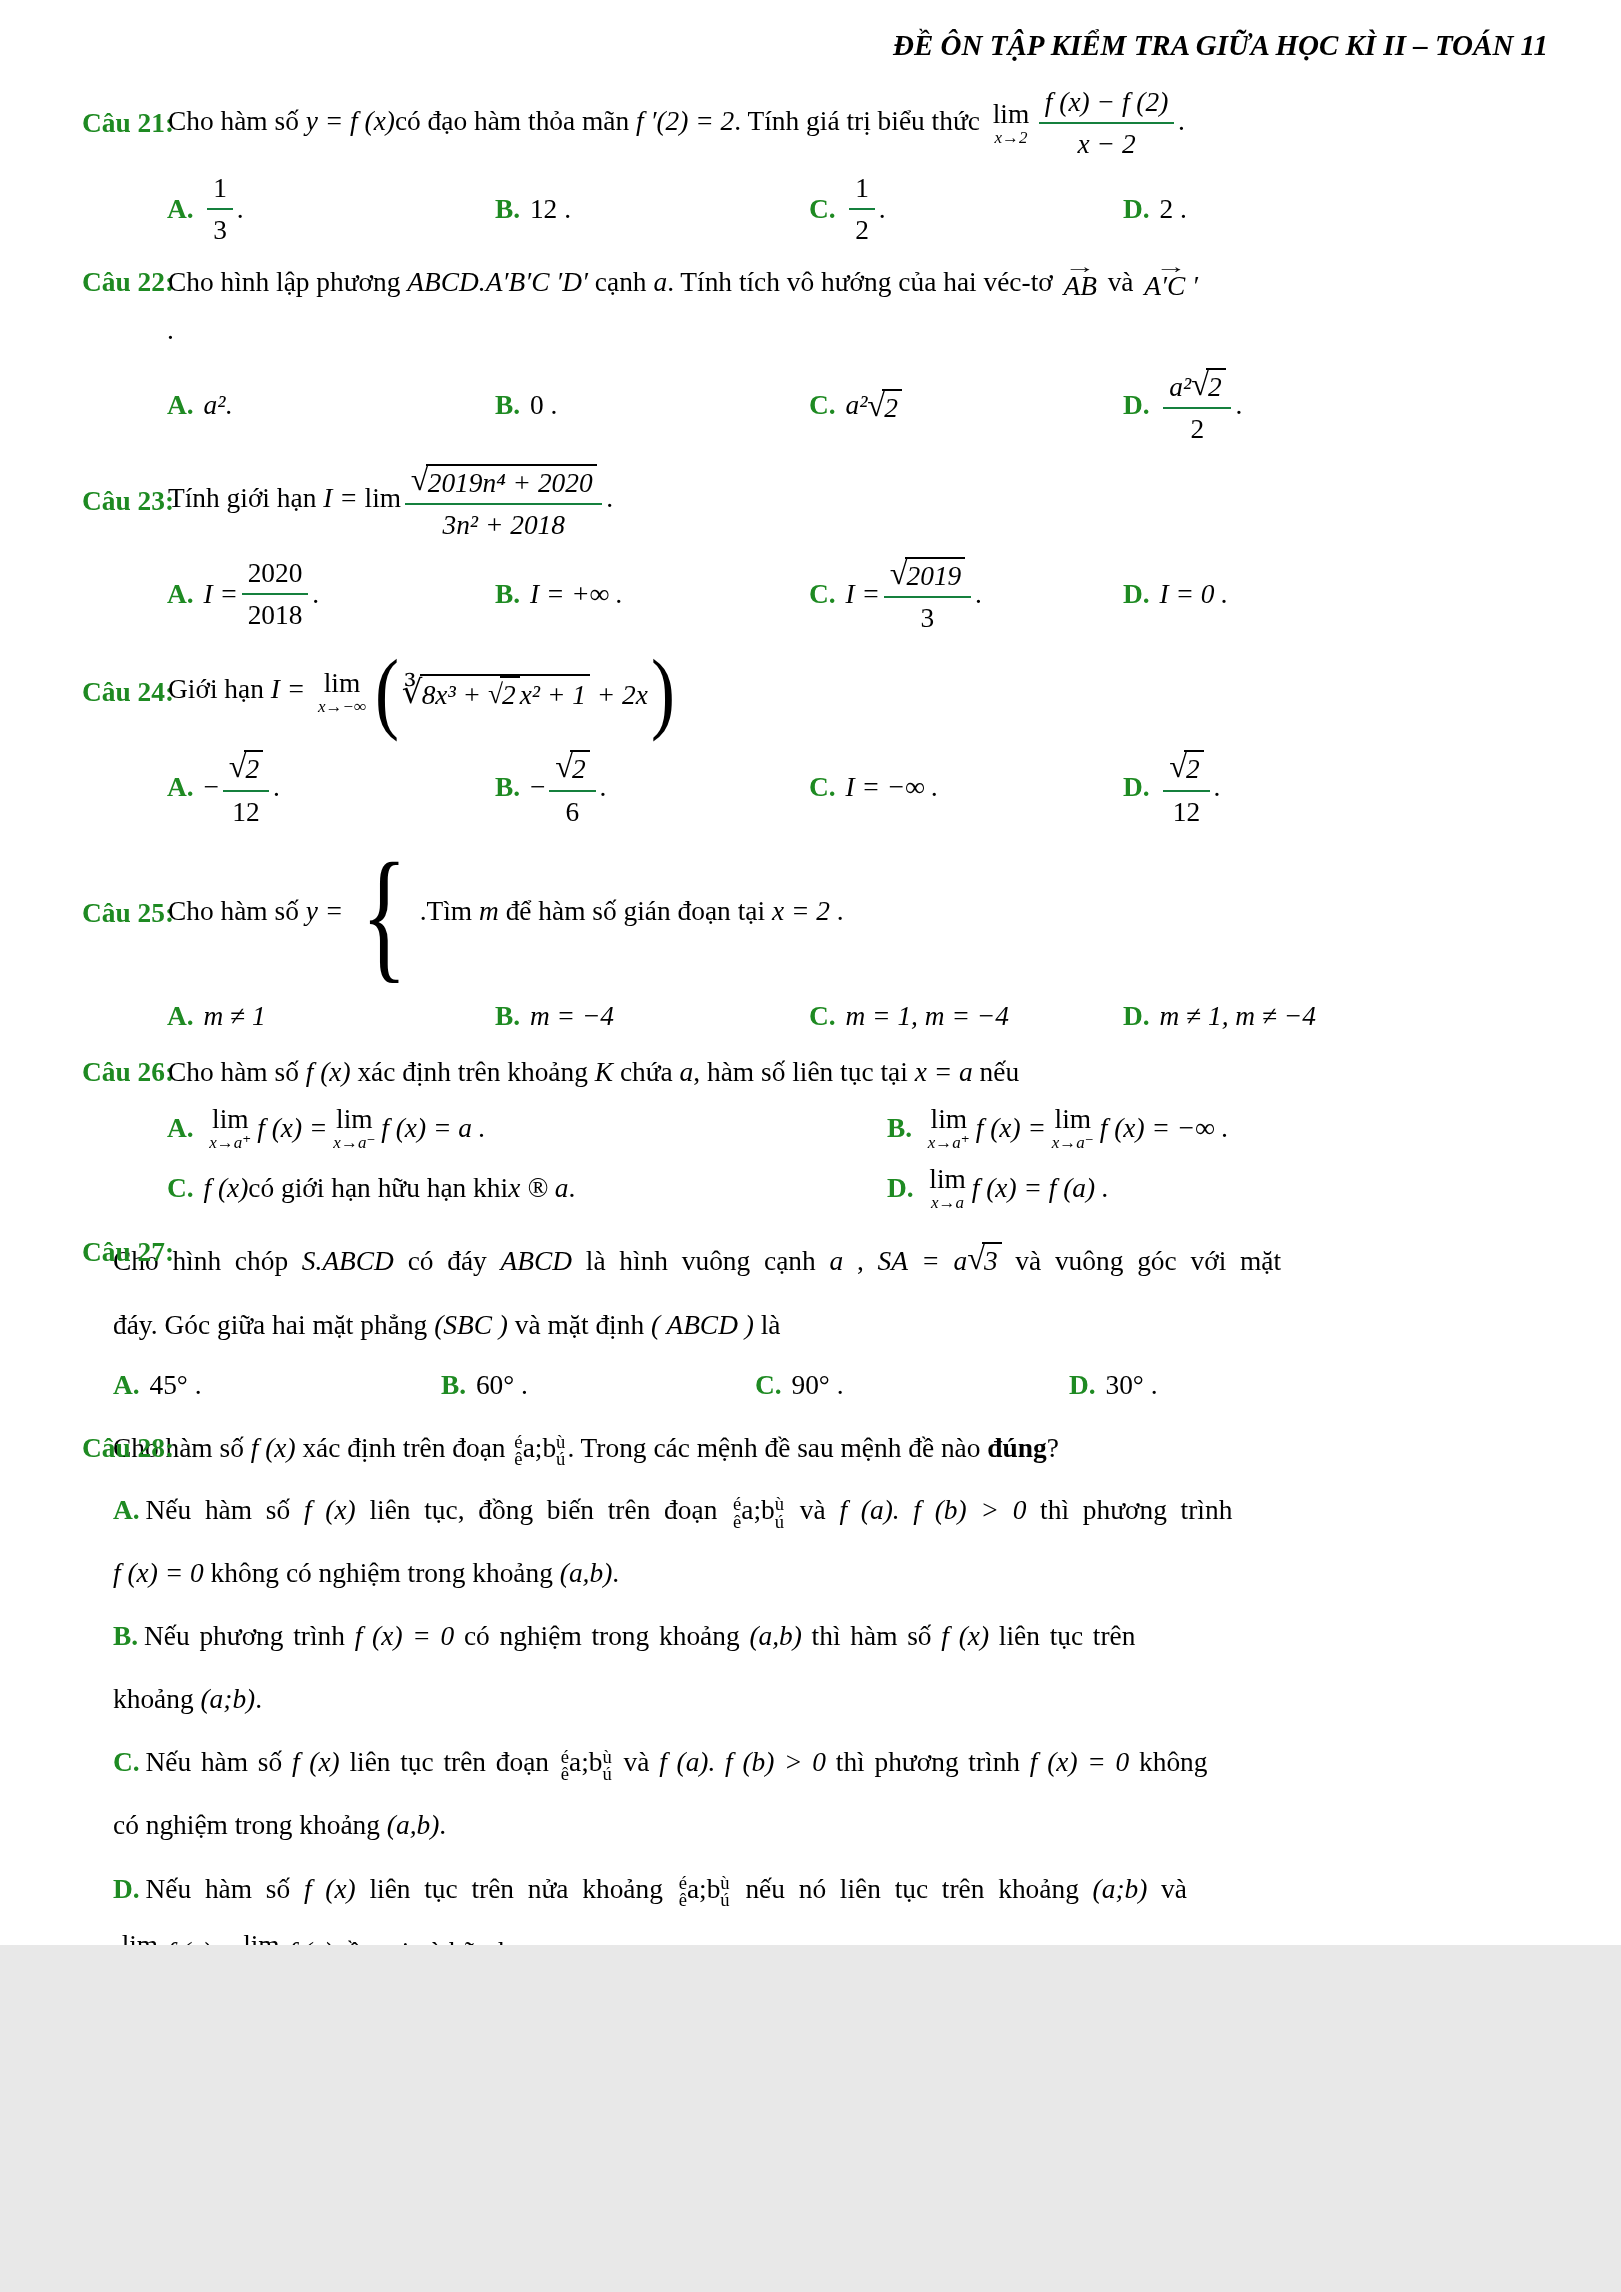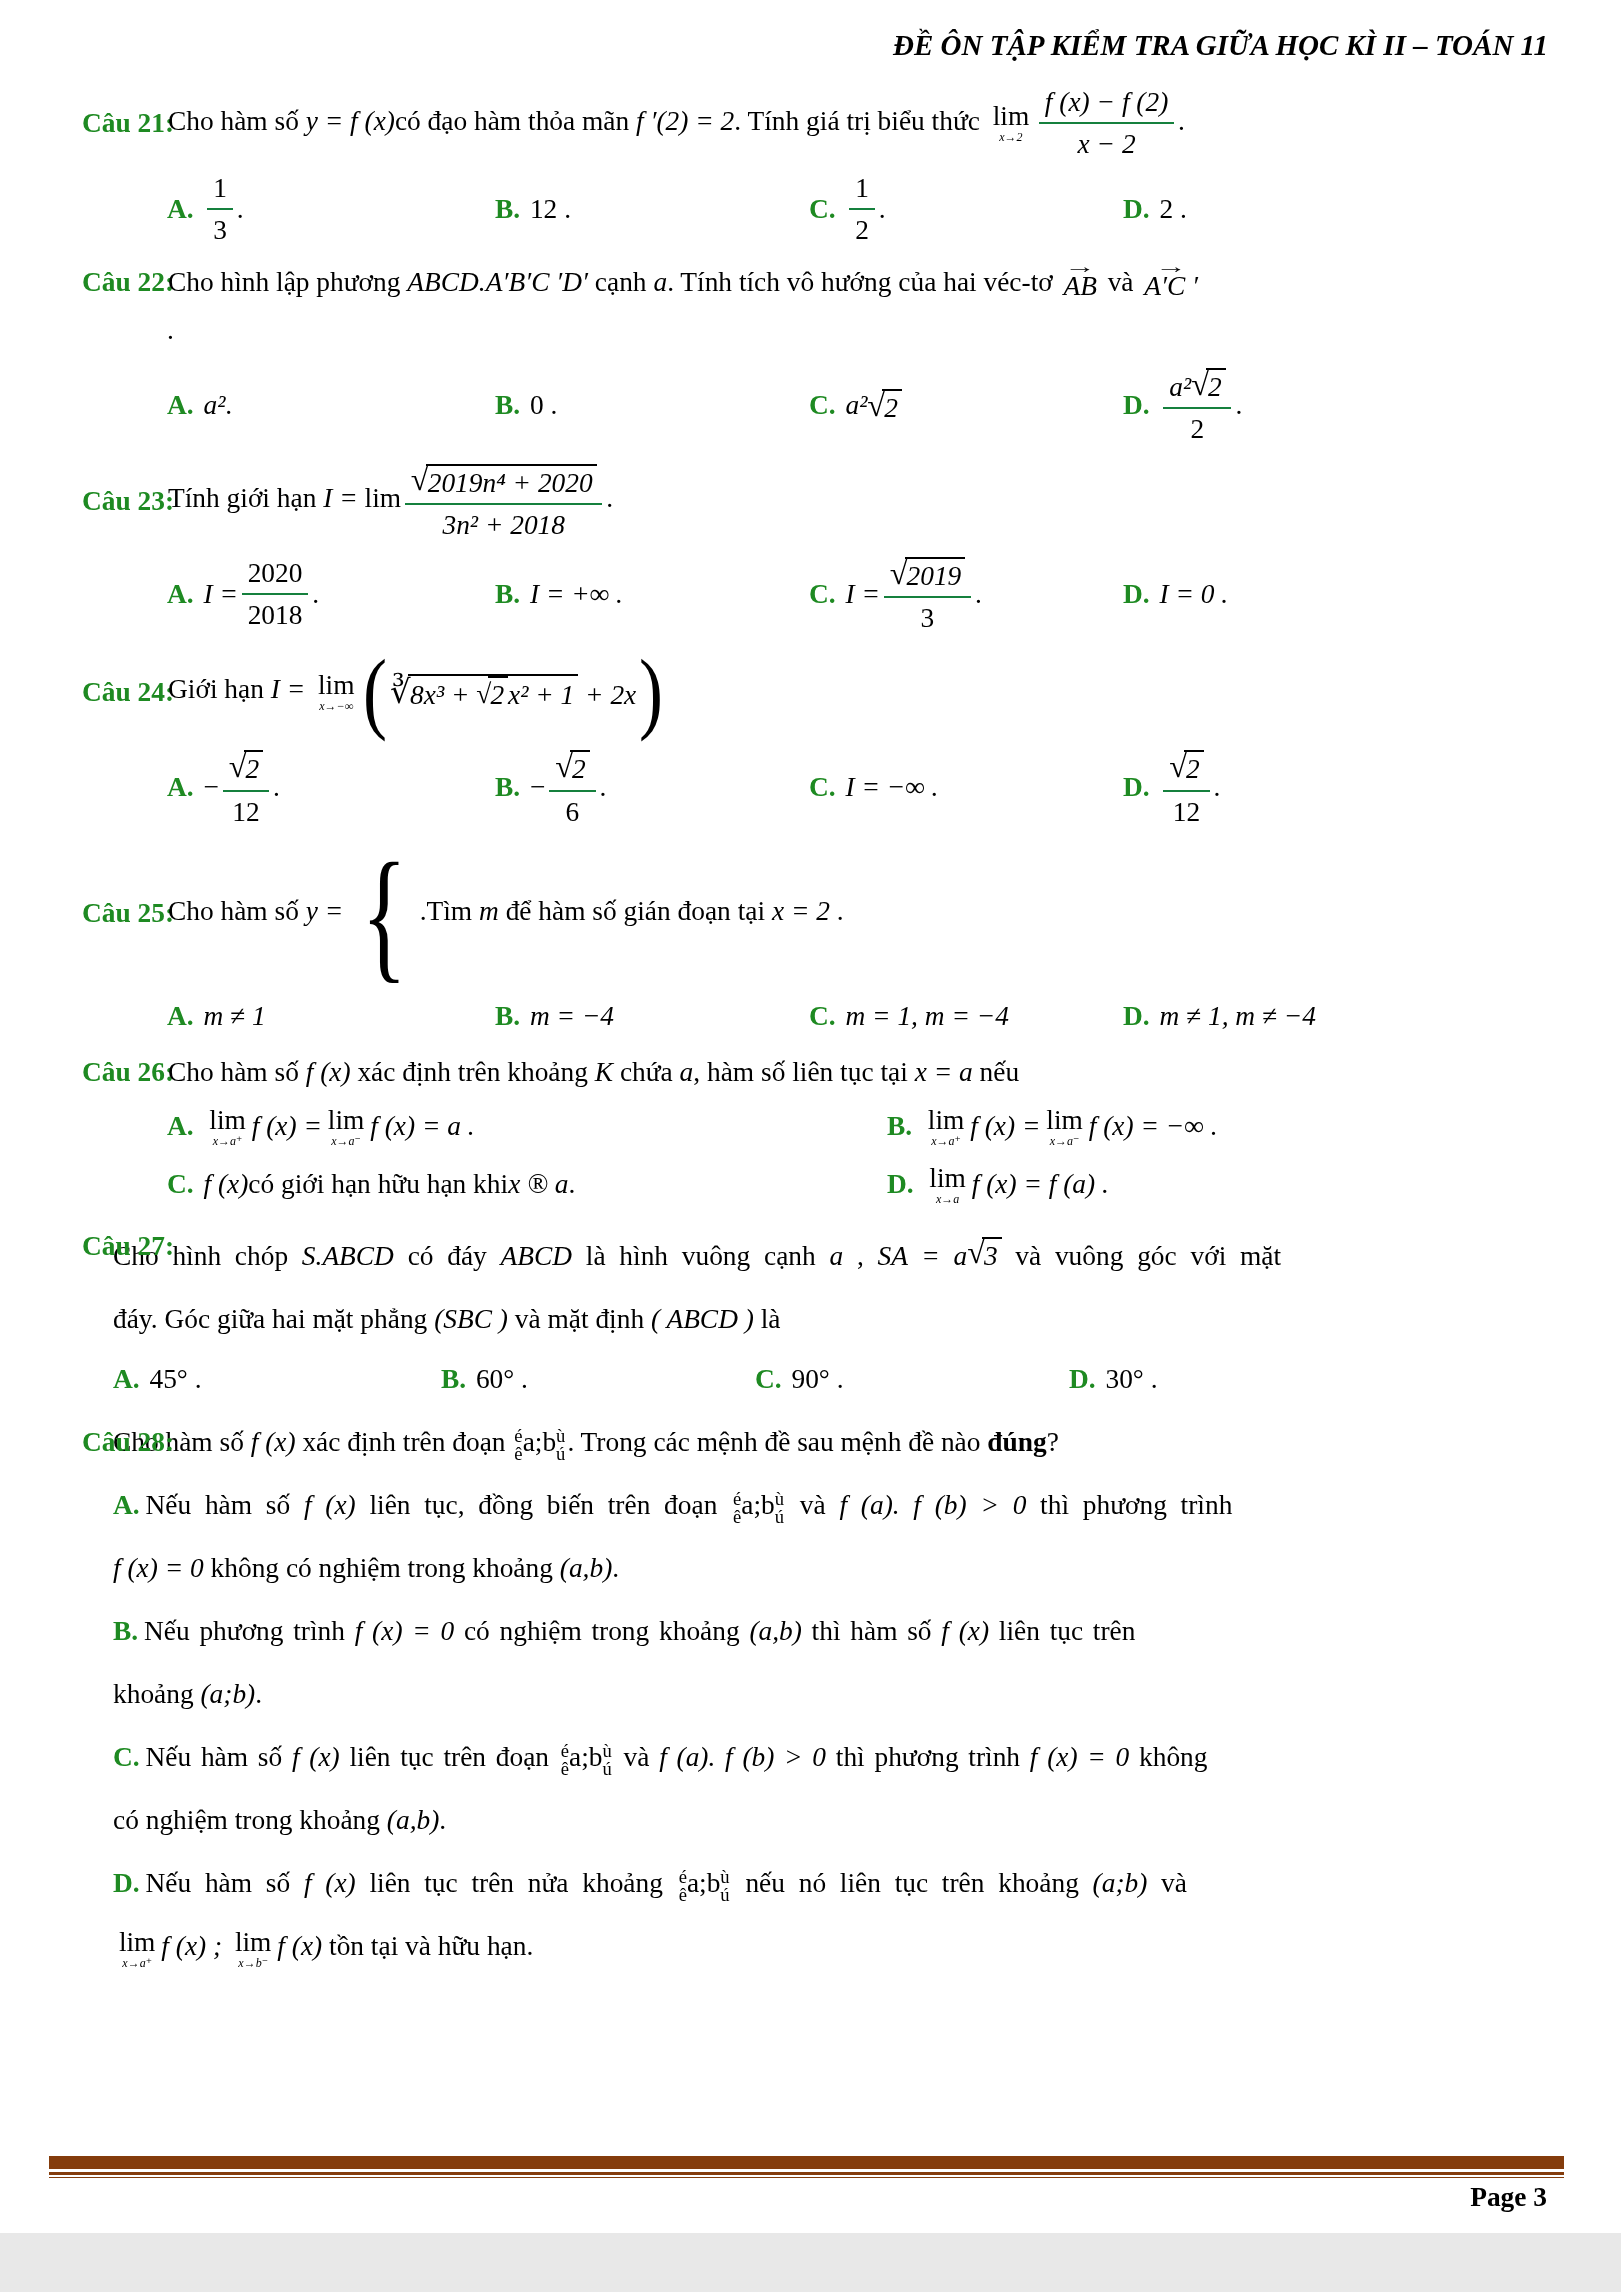--- a/index.html
+++ b/index.html
@@ -1,17 +1,17 @@
 <!DOCTYPE html>
 <html><head>
 <meta charset="utf-8">
 <style>
   html,body{margin:0;padding:0;background:#e8e8e8;}
   .page{
-    width:1621px;height:2233px;background:#ffffff;position:relative;
+    width:1621px;height:1945px;background:#ffffff;position:relative;
     font-family:"Liberation Serif","DejaVu Serif",serif;
     font-size:27.4px;color:#000;overflow:hidden;margin:0 auto;
   }
   .header{margin:0;padding:29px 73px 21.6px 0;text-align:right;
     font-weight:bold;font-style:italic;font-size:29px;white-space:nowrap;}
   
   .q{margin:0 0 9.8px 0;}
   .qrow{display:flex;align-items:center;}
   .qlabel{flex:none;margin-left:82px;width:86px;color:#1e8a22;font-weight:bold;font-size:27.4px;white-space:nowrap;}
   .qtext{flex:1;white-space:nowrap;line-height:1.7;}
@@ -21,21 +21,21 @@
   .run{font-style:normal;}
   .bold{font-weight:bold;}
   .wide{word-spacing:6.9px;}
   .wide2{word-spacing:2.9px;}
   
   .frac{display:inline-block;text-align:center;vertical-align:middle;margin:0 3.9px;}
   .fnum{display:block;border-bottom:2px solid #15803d;padding:0 5.9px 1px;line-height:1.35;}
   .fden{display:block;padding-top:2px;line-height:1.35;}
   .lim{display:inline-block;text-align:center;vertical-align:middle;margin:0 5.9px;}
   .ltop{display:block;line-height:1.05;}
-  .lsub{display:block;font-size:12px;line-height:1.05;}
+  .lsub{display:block;font-size:17px;line-height:1.05;}
   .sqrt{display:inline-block;white-space:nowrap;}
   .rsym{font-size:1.18em;vertical-align:0.04em;margin-right:-2.9px;}
   .rad{display:inline-block;border-top:2px solid #000;padding:0 3.9px 0 2px;font-style:italic;line-height:1.25;}
   .rad .rsym{font-size:1em;}
   .vec{display:inline-block;text-align:center;vertical-align:-3.9px;margin:0 3.9px;}
   .varrow{display:block;line-height:8.8px;font-size:18.6px;transform:scaleX(1.7);}
   .vbase{display:block;font-style:italic;line-height:1.05;}
   .cases{display:inline-flex;align-items:center;vertical-align:middle;margin:0 5.9px;}
   .brace{font-size:147px;line-height:1;font-weight:400;transform:scaleX(0.65);margin-right:-5.9px;}
   .cbody{display:inline-block;}

